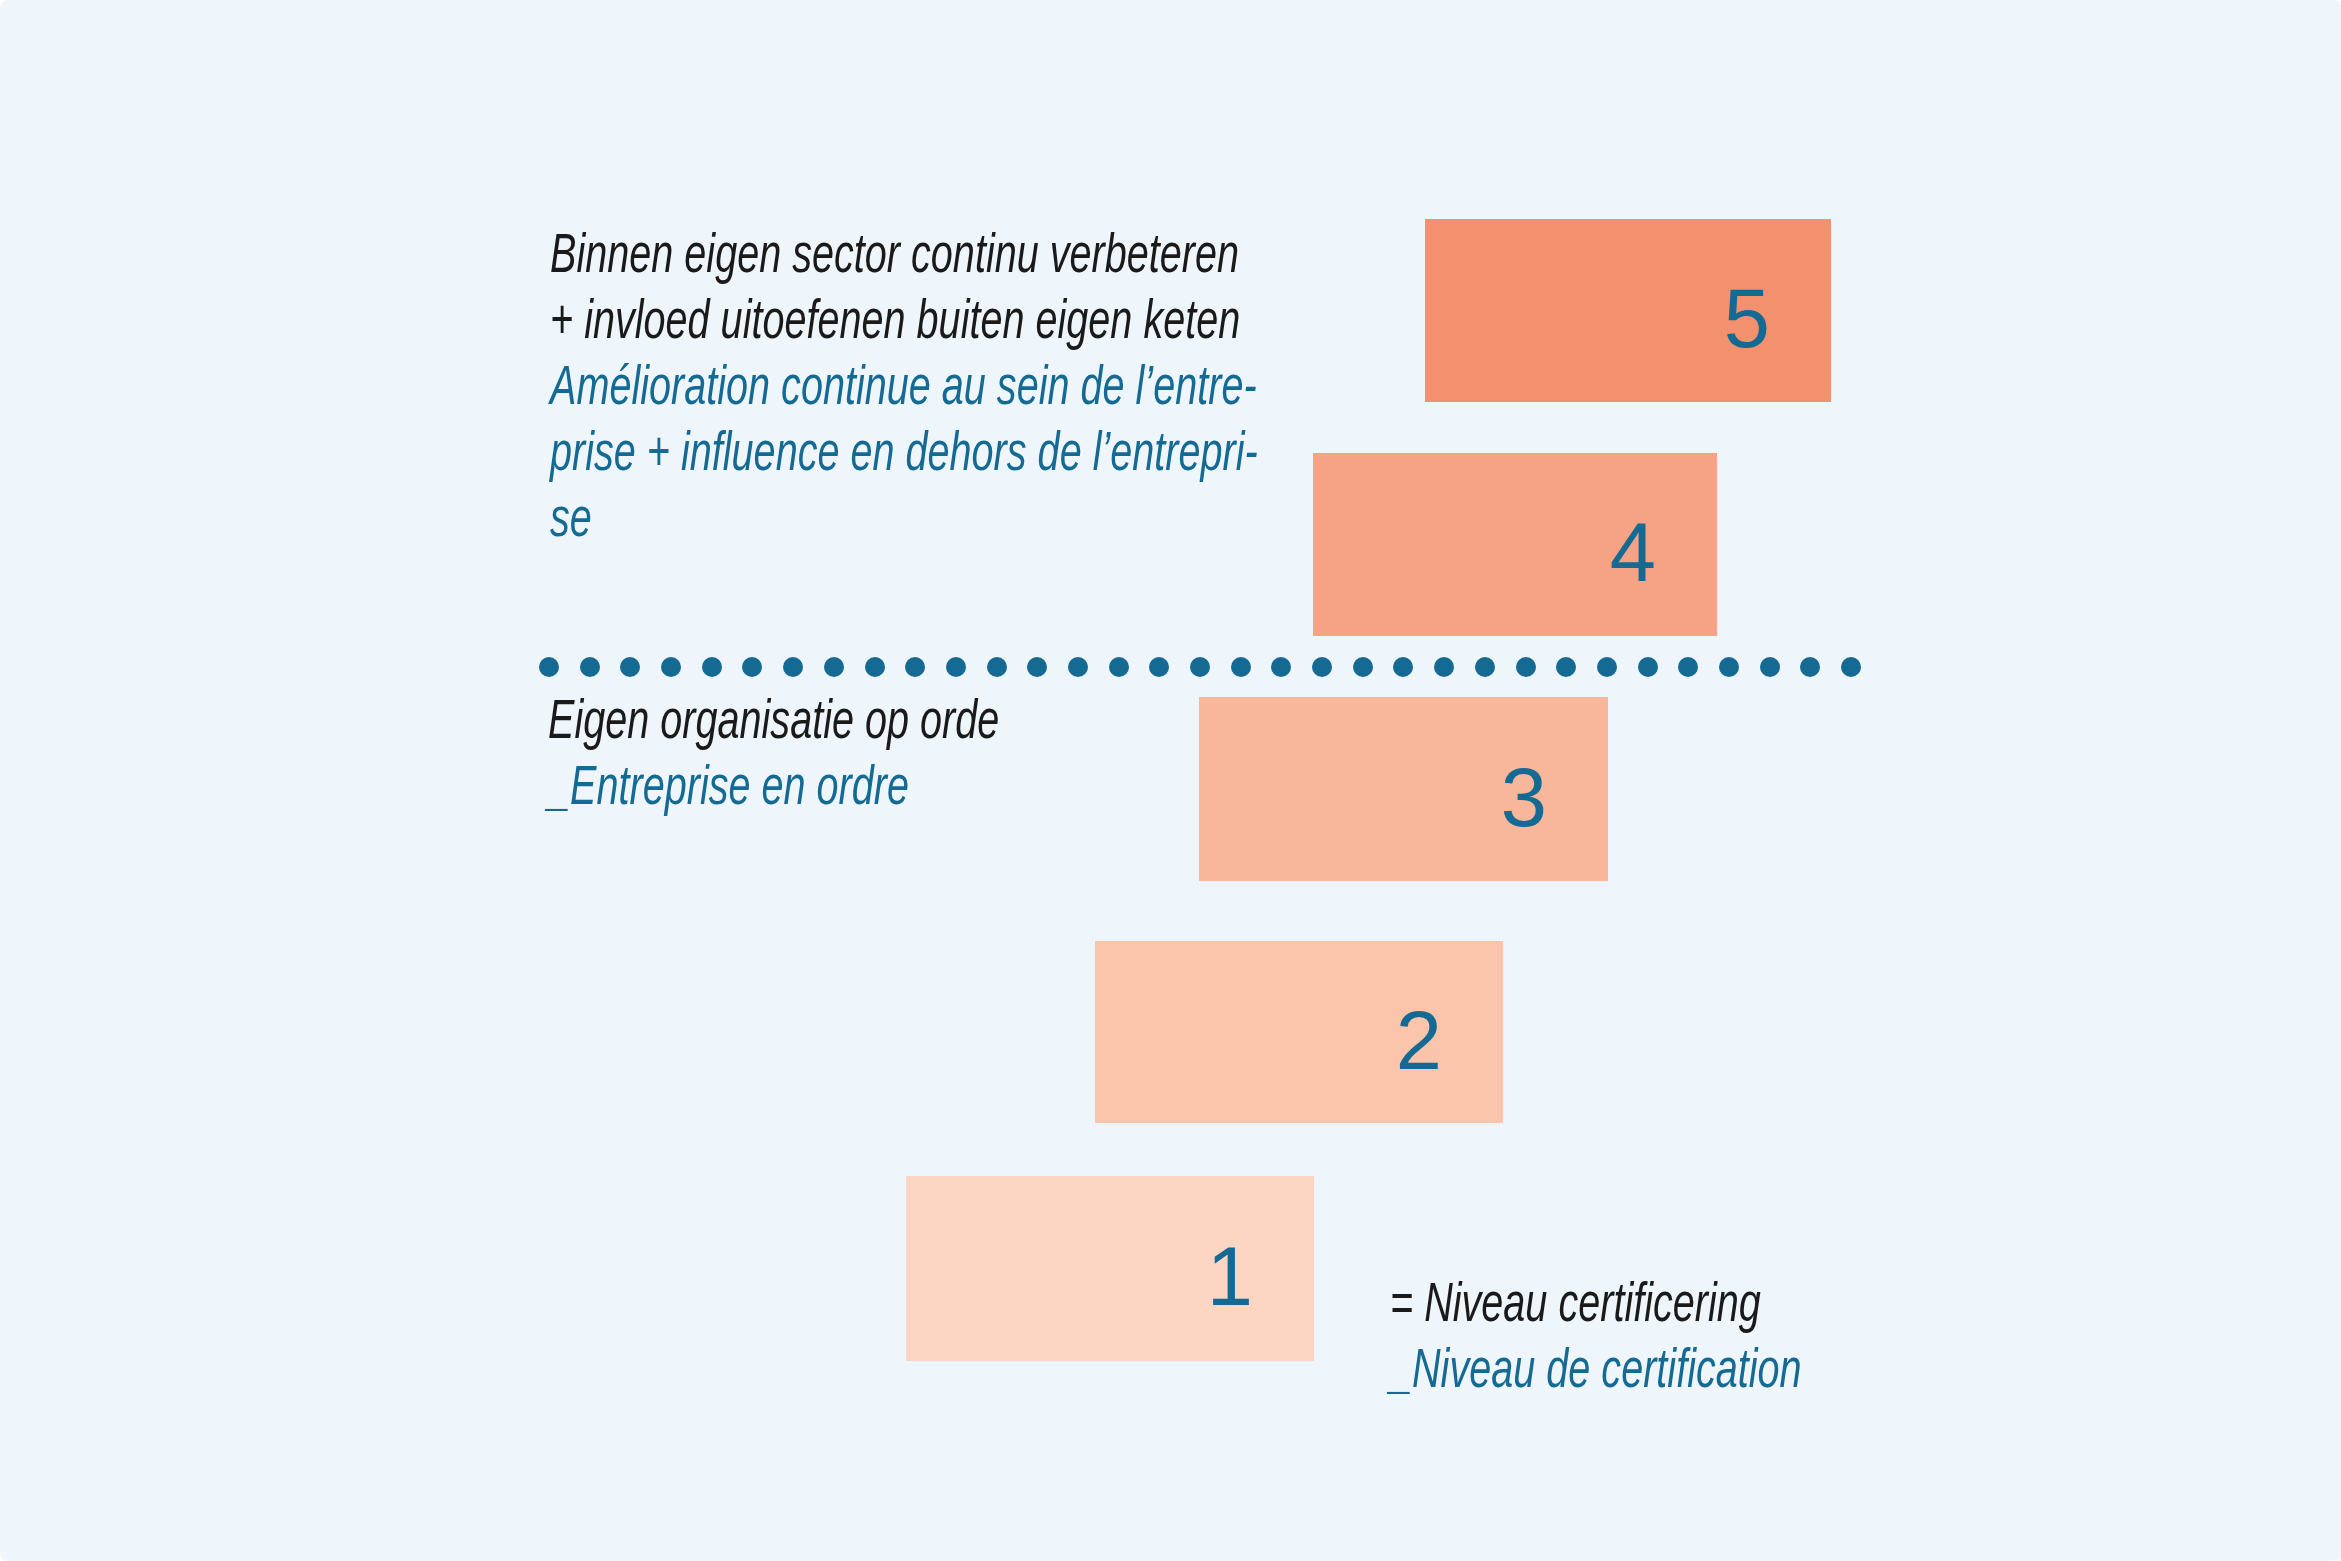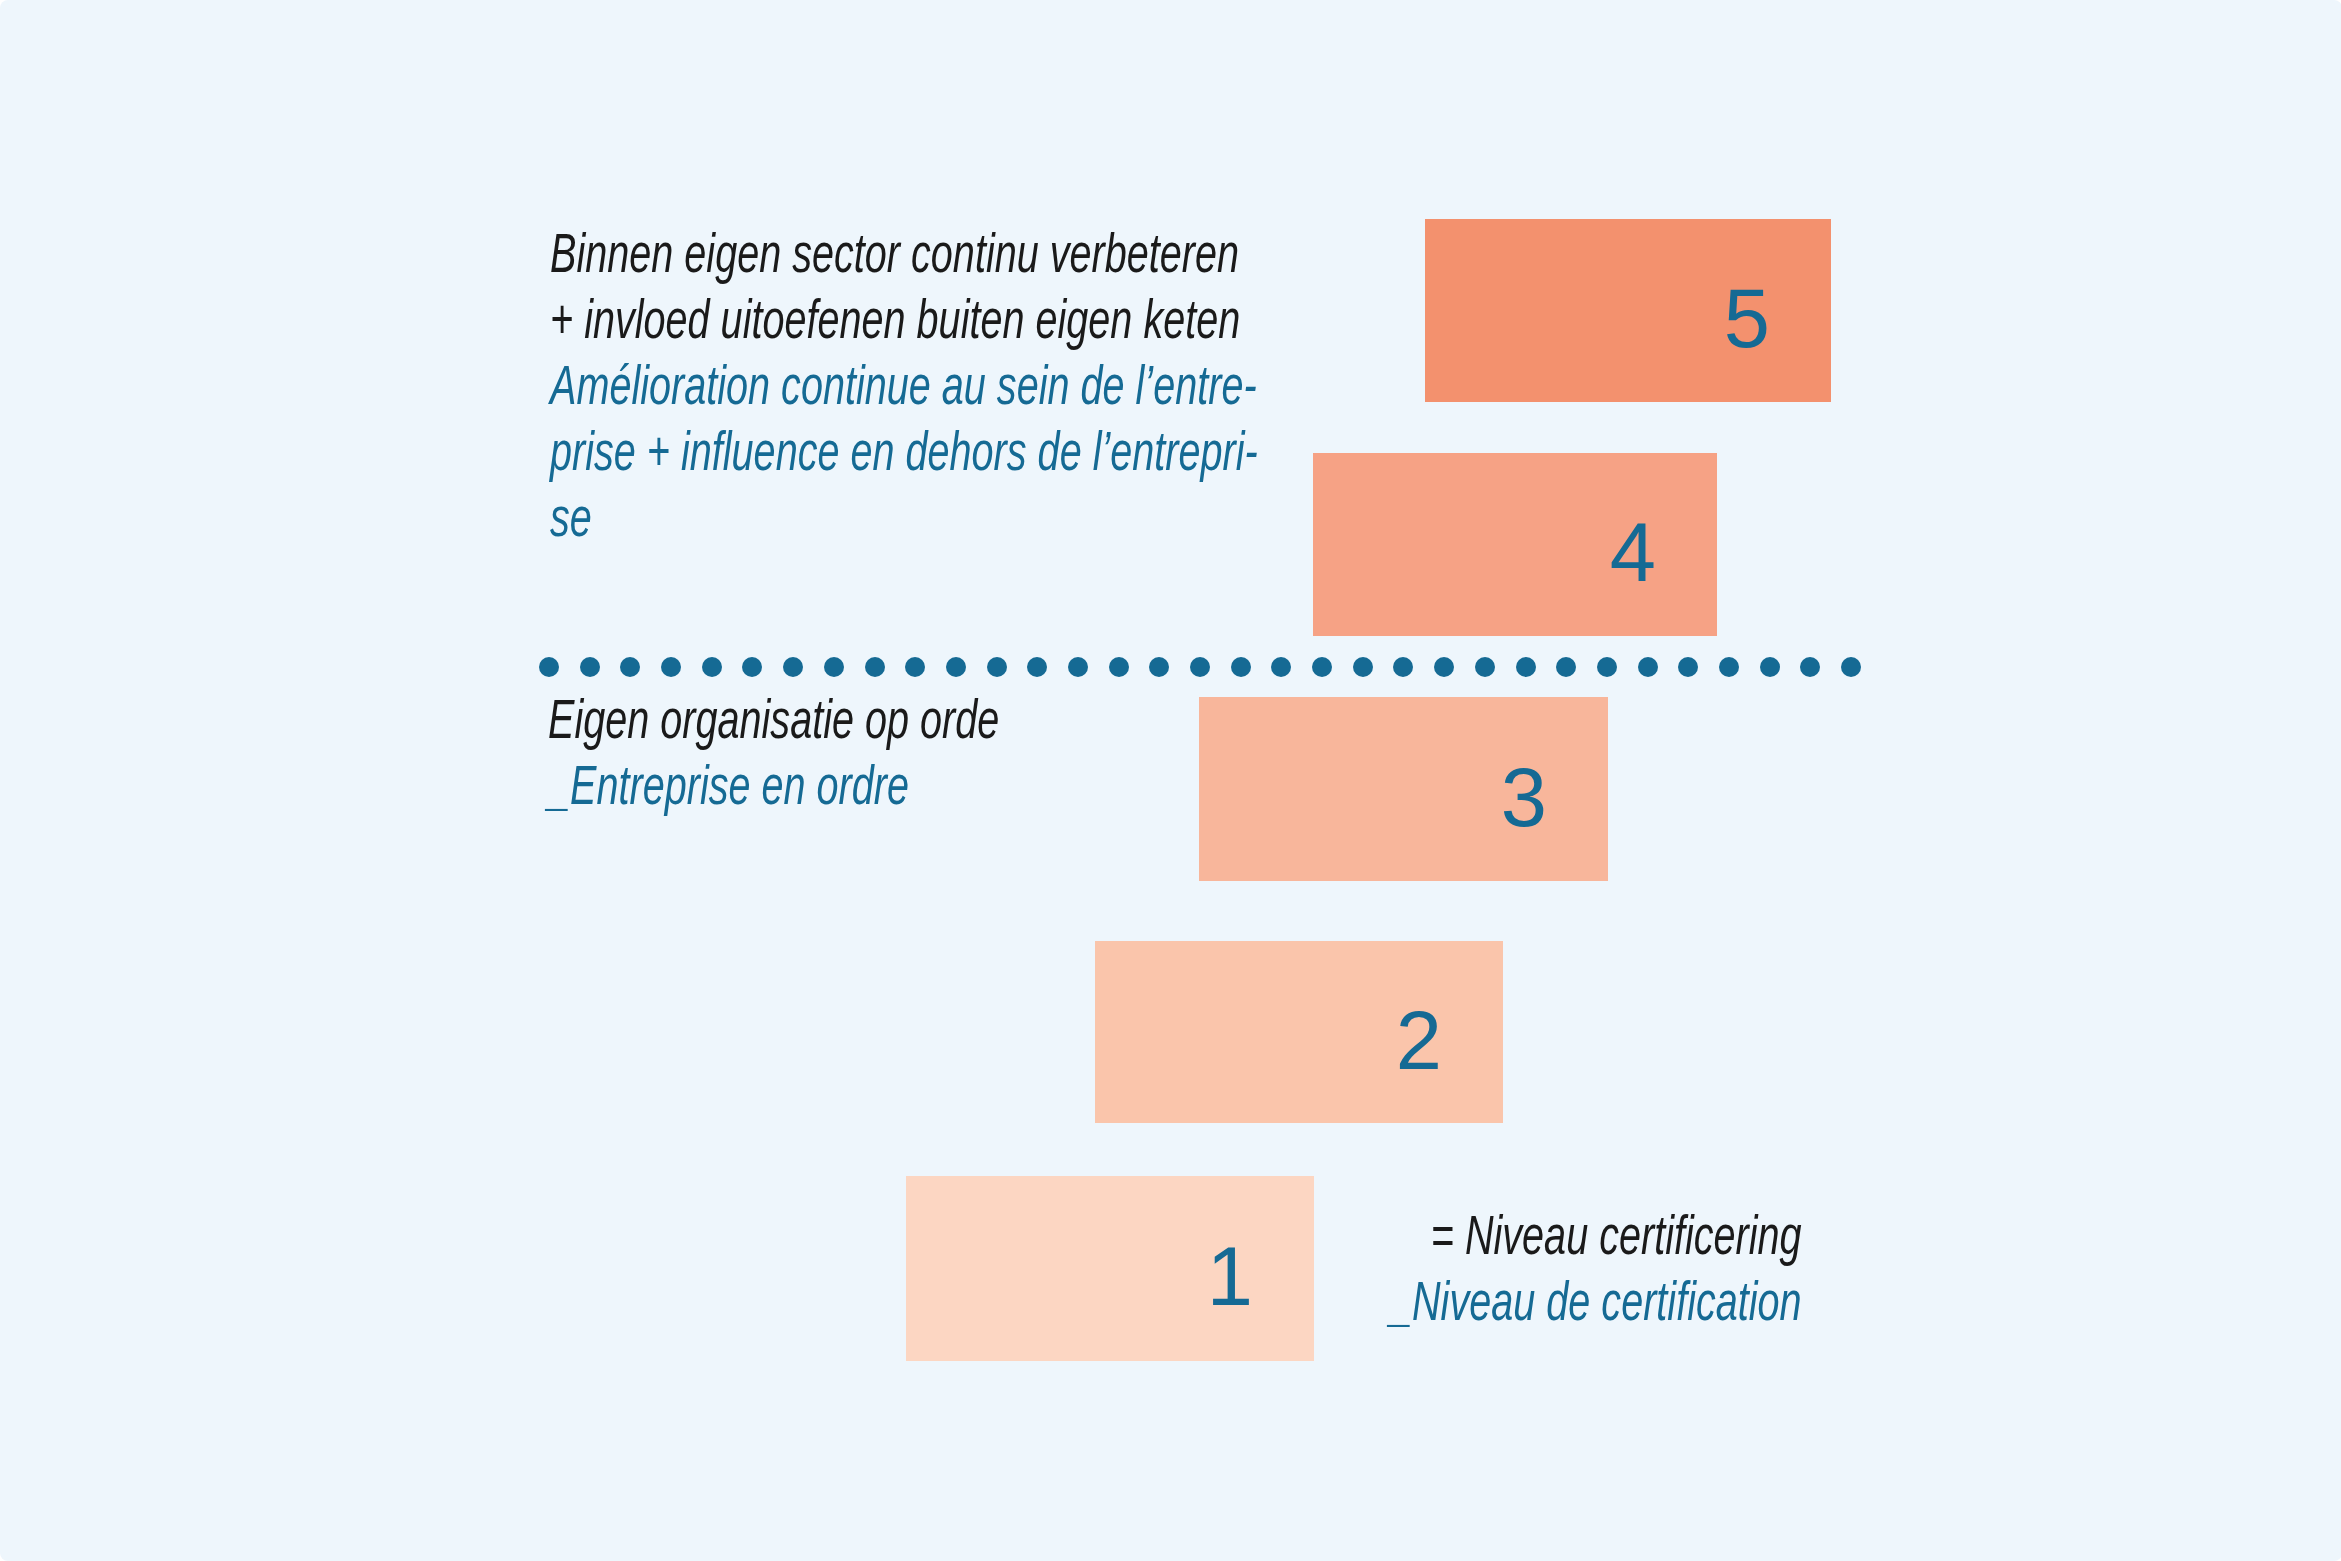--- a/index.html
+++ b/index.html
@@ -59,21 +59,21 @@
   }
   .textblock .line {
     transform: scaleX(0.72);
     transform-origin: 0 50%;
   }
   .line.nl { color: var(--ink, #1a1a1a); }
   .line.fr { color: var(--teal, #156a94); }
 
   .textblock.upper  { left: 550px;  top: 220px; }
   .textblock.mid    { left: 548px;  top: 686px; }
-  .textblock.legend { left: 1390px; top: 1202px; line-height: 66px; text-align: right; }
+  .textblock.legend { left: 1390px; top: 1269px; line-height: 66px; }
 </style>
 </head>
 <body>
 
 <div class="canvas">
 
   <div class="textblock upper">
     <div class="line nl">Binnen eigen sector continu verbeteren</div>
     <div class="line nl">+ invloed uitoefenen buiten eigen keten</div>
     <div class="line fr">Amélioration continue au sein de l’entre-</div>

